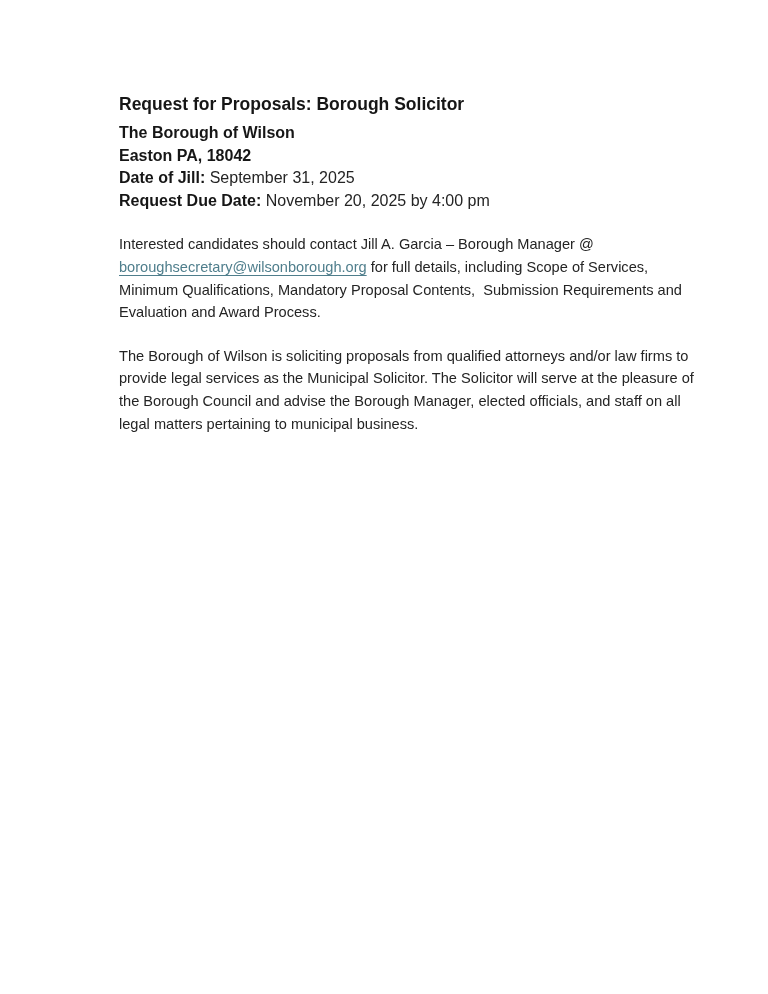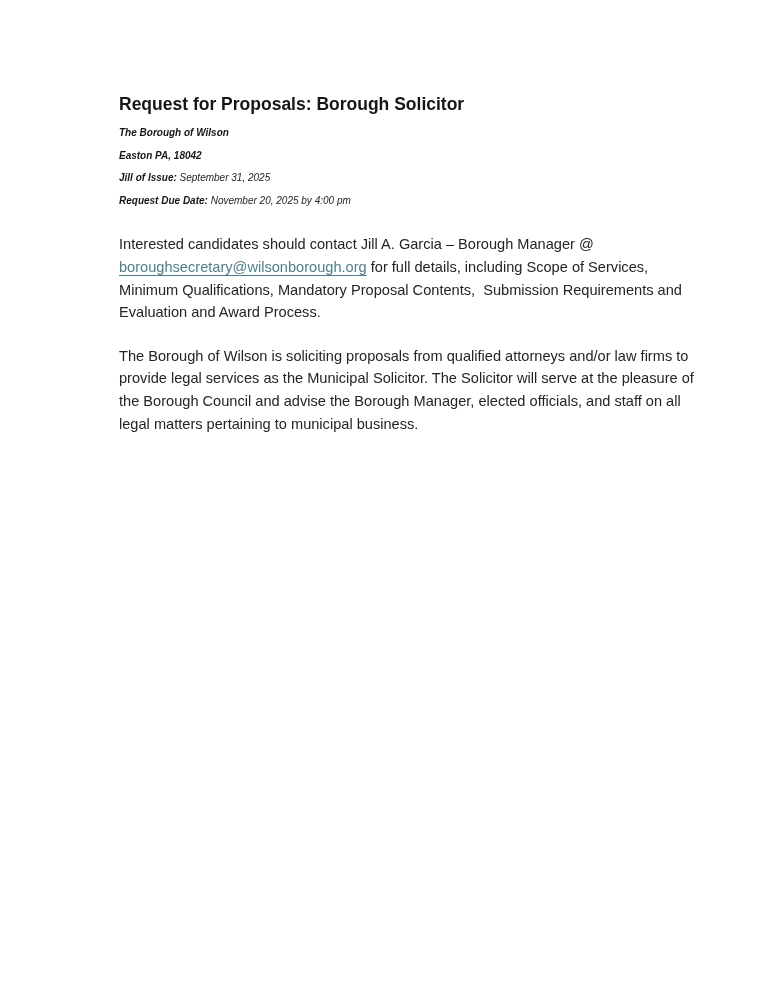--- a/index.html
+++ b/index.html
@@ -30,25 +30,24 @@
   }
   .doc-title {
     font-size: 17.5px;
     font-weight: 700;
     line-height: 24px;
     color: var(--heading-text);
     margin: 0 0 6px 0;
     white-space: pre-wrap;
   }
   .info-line {
-    font-size: 10px;
+    font-size: 16px;
     line-height: 22.6px;
     color: var(--heading-text);
     white-space: pre-wrap;
-    font-style: italic;
   }
   .bold { font-weight: 700; }
   .regular { font-weight: 400; color: var(--body-text); }
   .body-para {
     margin-top: 21px;
     font-size: 14.6px;
     line-height: 22.6px;
     color: var(--body-text);
     white-space: pre-wrap;
   }
@@ -65,21 +64,21 @@
 <div class="page">
   <div class="content">
 
     <h1 class="doc-title">Request for Proposals: Borough Solicitor</h1>
 
     <p class="info-line bold">The Borough of Wilson</p>
 
 
     <p class="info-line bold">Easton PA, 18042</p>
 
-    <p class="info-line"><span class="bold">Jill of Issue:</span><span class="regular"> September 31, 2025</span></p>
+    <p class="info-line"><span class="bold">Date of Jill:</span><span class="regular"> September 31, 2025</span></p>
 
     <p class="info-line"><span class="bold">Request Due Date:</span><span class="regular"> November 20, 2025 by 4:00 pm</span></p>
 
     <p class="body-para"><span>Interested candidates should contact Jill A. Garcia – Borough Manager @ </span><a class="email-link" href="#">boroughsecretary@wilsonborough.org</a><span> for full details, including Scope of Services, Minimum Qualifications, Mandatory Proposal Contents,  Submission Requirements and Evaluation and Award Process.</span></p>
 
     <p class="body-para">The Borough of Wilson is soliciting proposals from qualified attorneys and/or law firms to provide legal services as the Municipal Solicitor. The Solicitor will serve at the pleasure of the Borough Council and advise the Borough Manager, elected officials, and staff on all legal matters pertaining to municipal business.</p>
 
   </div>
 </div>
 

